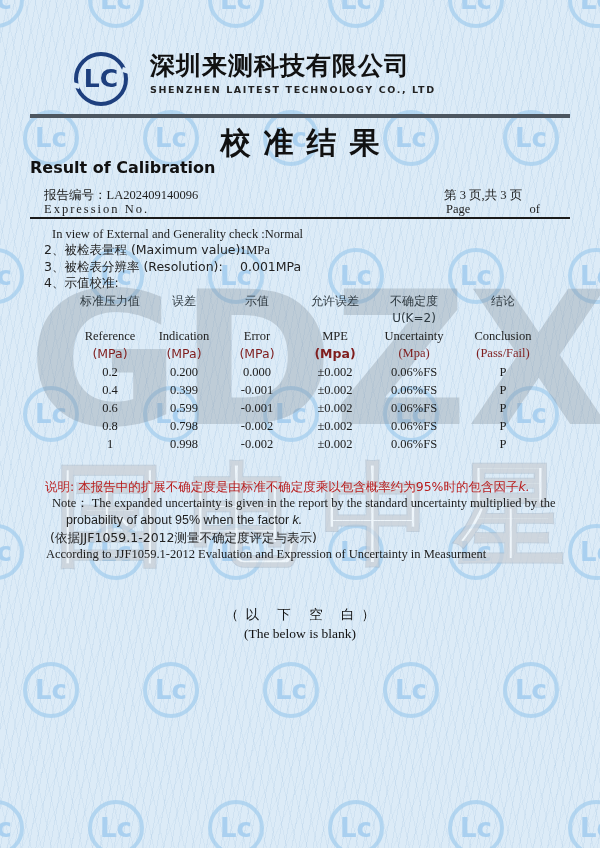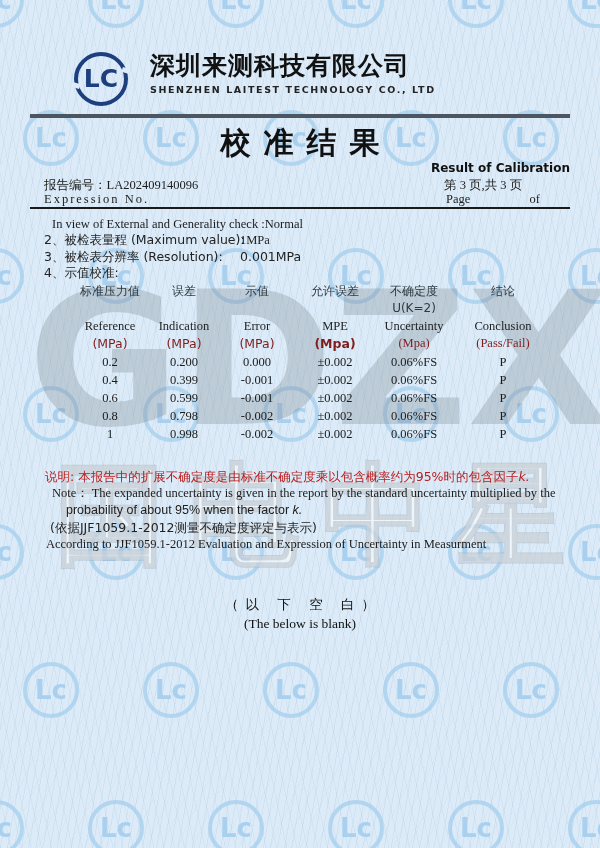--- a/index.html
+++ b/index.html
@@ -54,25 +54,25 @@
   .company-en { font-family:"DejaVu Sans", sans-serif; font-weight:bold;
     font-size:9.5px; letter-spacing:1.6px; color:#222; margin-top:2px; }
 
   .double-line { margin-top:6px; height:1px;
     border-top:2px solid #4c5660; border-bottom:2px solid #4c5660; }
 
   
   .title { margin-top:7px; text-align:center; font-family:"DejaVu Sans", sans-serif;
     font-weight:600; font-size:30px; line-height:36px; letter-spacing:13px;
     padding-left:13px; color:#111; }
-  .subtitle { text-align:right; font-family:"DejaVu Sans", sans-serif;
-    font-weight:bold; font-size:12px; line-height:14px; color:#111; }
-
-  
-  .meta { position:relative; margin-top:3px; height:28px; font-size:12.5px; }
+  .subtitle { text-align:left; font-family:"DejaVu Sans", sans-serif;
+    font-weight:bold; font-size:16px; line-height:14px; color:#111; }
+
+  
+  .meta { position:relative; margin-top:13px; height:28px; font-size:12.5px; }
   .meta-left { position:absolute; left:14px; top:0; }
   .meta-cert-cn { line-height:14px; }
   .meta-cert-en { line-height:14px; letter-spacing:2px; }
   .meta-right { position:absolute; right:24px; top:0; width:102px; }
   .meta-page-cn { line-height:14px; white-space:pre; }
   .meta-page-en { line-height:14px; display:flex; justify-content:space-between;
     padding:0 6px 0 2px; }
   .thick-line { margin-top:1px; border-top:2.5px solid #1a1a1a; }
 
   

